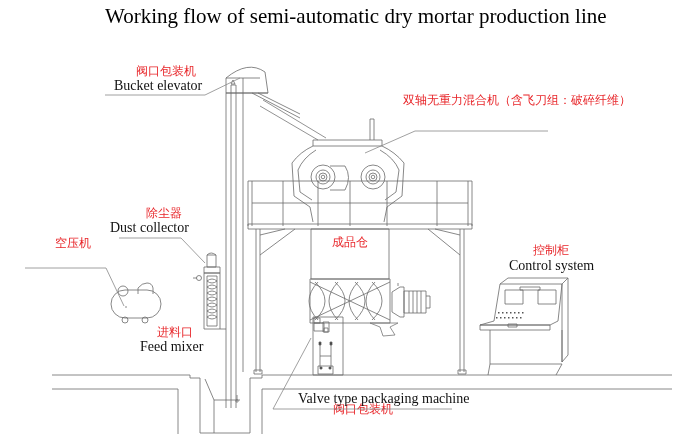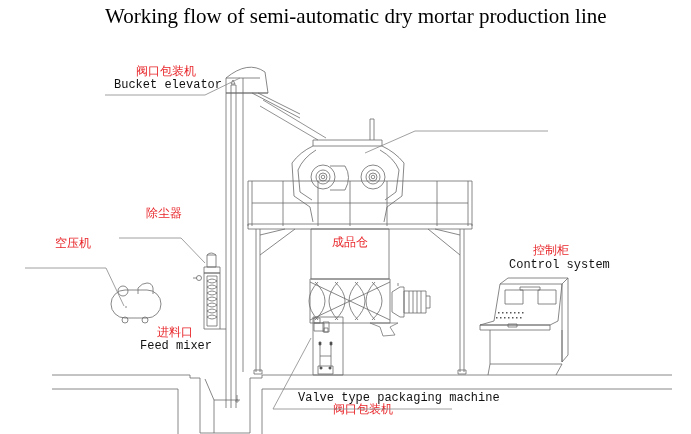--- a/index.html
+++ b/index.html
@@ -1,34 +1,36 @@
 <!DOCTYPE html>
 <html><head>
 <meta charset="utf-8">
 <style>
   html, body { margin:0; padding:0; background:#ffffff; }
   body { width:691px; height:434px; position:relative; overflow:hidden; font-family:"Liberation Serif", serif; }
   #stage { position:absolute; left:0; top:0; width:691px; height:434px; }
   .title { position:absolute; left:0; width:635px; top:4px; text-align:center; font-size:21px; color:#000000; padding-left:105px; box-sizing:border-box; text-align:left; }
   .lbl-cn { position:absolute; color:#e8262a; font-size:12px; font-family:"DejaVu Sans", sans-serif; white-space:nowrap; }
-  .lbl-en { position:absolute; color:#111; font-size:12px; font-family:Liberation Mono, monospace; white-space:nowrap; }
+  .lbl-en { position:absolute; color:#111; font-size:14px; font-family:Liberation Serif, serif; white-space:nowrap; }
   svg line, svg rect, svg path, svg circle, svg ellipse, svg polyline, svg polygon { vector-effect:non-scaling-stroke; }
 </style>
 </head>
 <body>
 
 <div id="stage">
 
   <div class="title">Working flow of semi-automatic dry mortar production line</div>
 
   <div class="lbl-cn" style="left:136px;top:63px;">阀口包装机</div>
   <div class="lbl-en" style="left:114px;top:78px;">Bucket elevator</div>
 
+  <div class="lbl-cn" style="left:403px;top:92px;">双轴无重力混合机（含飞刀组：破碎纤维）</div>
 
   <div class="lbl-cn" style="left:134px;top:205px;padding-left:12px;">除尘器</div>
+  <div class="lbl-en" style="left:110px;top:220px;">Dust collector</div>
 
   <div class="lbl-cn" style="left:55px;top:235px;">空压机</div>
 
   <div class="lbl-cn" style="left:332px;top:234px;">成品仓</div>
 
   <div class="lbl-cn" style="left:533px;top:242px;">控制柜</div>
   <div class="lbl-en" style="left:509px;top:258px;text-align:right;">Control system</div>
 
   <div class="lbl-cn" style="left:157px;top:324px;">进料口</div>
   <div class="lbl-en" style="left:140px;top:339px;">Feed mixer</div>

